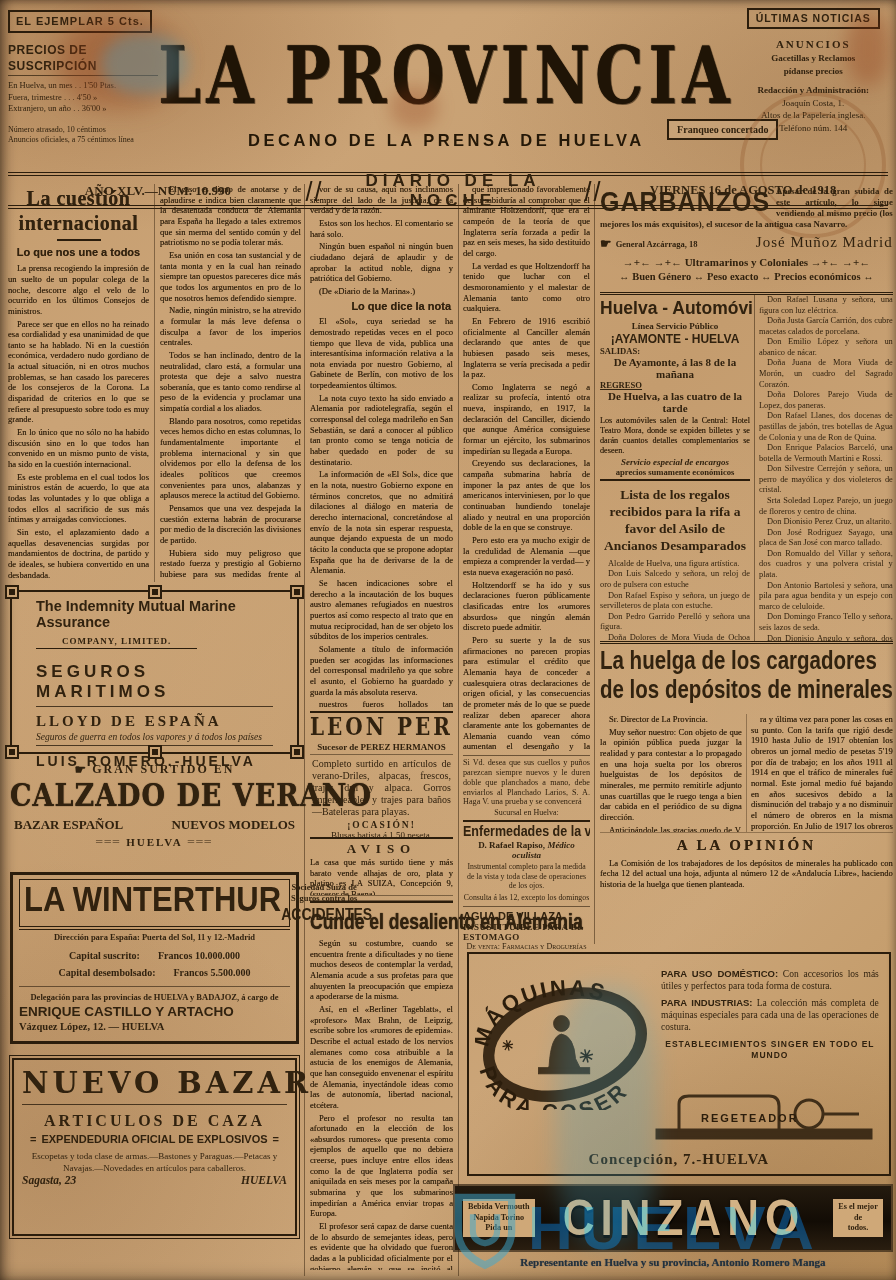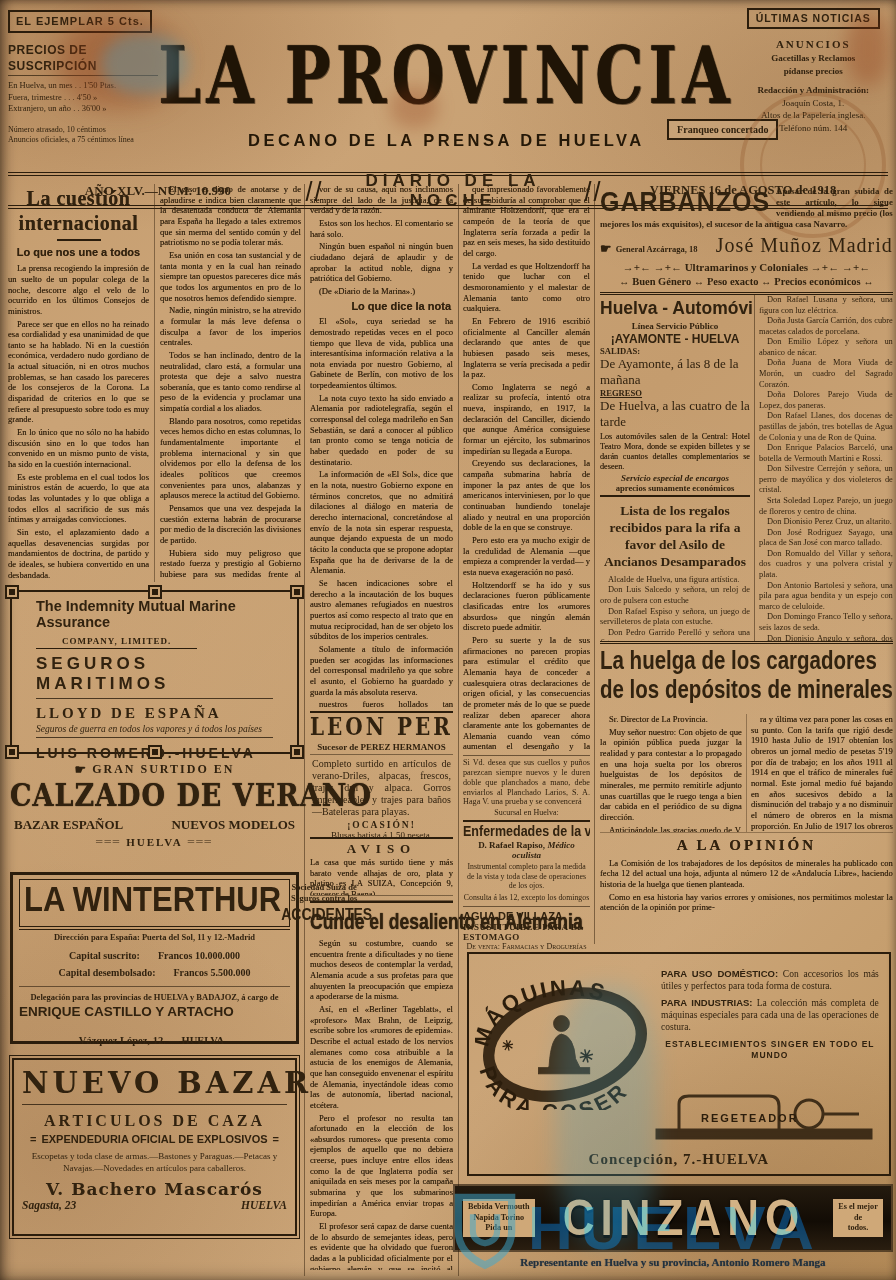--- a/index.html
+++ b/index.html
@@ -64,21 +64,21 @@
   .art-cols{height:398px;column-count:2;column-gap:11px;column-rule:1px solid rgba(60,40,18,.5);overflow:hidden;}
   .subhead-r{font-weight:bold;font-size:11px;text-align:right;font-family:"Liberation Sans",sans-serif;margin:3px 2px;}
   
   .frame1{position:relative;border:2px solid #2b1d0c;margin:8px 2px 0;height:150px;padding:6px 24px 4px;text-align:left;}
   .knot{position:absolute;width:10px;height:10px;border:2px solid #2b1d0c;background:#c8a172;}
   .knot::after{content:"";position:absolute;inset:2px;background:#2b1d0c;}
   .k-tl{top:-7px;left:-7px}.k-tc{top:-7px;left:50%;margin-left:-7px}.k-tr{top:-7px;right:-7px}
   .k-bl{bottom:-7px;left:-7px}.k-bc{bottom:-7px;left:50%;margin-left:-7px}.k-br{bottom:-7px;right:-7px}
   .ind-title{font-weight:bold;font-size:14.5px;font-family:"Liberation Sans",sans-serif;}
   .ind-co{font-weight:bold;font-size:9px;letter-spacing:1px;border-bottom:1px solid #2b1d0c;display:inline-block;padding:1px 26px 2px;}
-  .ind-seg{font-size:17px;letter-spacing:4px;font-weight:bold;font-family:"Liberation Sans",sans-serif;margin-top:5px;
+  .ind-seg{font-size:17px;letter-spacing:4px;font-weight:bold;font-family:"Liberation Sans",sans-serif;margin-top:13px;
     border-bottom:1px solid rgba(43,29,12,.8);padding-bottom:4px;}
   .ind-lloyd{font-size:15px;font-weight:bold;letter-spacing:3px;margin-top:6px;}
   .ind-war{font-style:italic;font-size:9.5px;border-bottom:1px solid rgba(43,29,12,.8);padding-bottom:3px;margin-top:2px;}
   .ind-name{font-size:14px;letter-spacing:3px;font-weight:bold;font-family:"Liberation Sans",sans-serif;margin-top:7px;}
   
   .calzado{margin:8px 2px 0;height:100px;text-align:center;}
   .cz-kick{font-size:12px;font-weight:bold;letter-spacing:2px;}
   .cz-title{font-family:"DejaVu Serif",serif;font-weight:bold;font-size:27px;letter-spacing:1px;transform:scaleY(1.15);
     white-space:nowrap;text-shadow:0 0 1px #1f1406;margin-top:2px;}
   .cz-row{display:flex;justify-content:space-between;font-weight:bold;font-size:13px;margin-top:6px;padding:0 4px;}
@@ -89,21 +89,21 @@
   .wint{border:3px solid #2b1d0c;margin:10px 2px 0;height:158px;padding:4px 6px;}
   .wint-top{display:flex;border:1px solid #2b1d0c;padding:2px 4px 3px;}
   .wint-title{font-family:"Liberation Sans",sans-serif;font-weight:bold;font-size:31px;transform:scaleY(1.15);
     white-space:nowrap;letter-spacing:0px;flex:1;}
   .wint-side{width:86px;text-align:center;font-size:8.5px;font-weight:bold;line-height:1.3;}
   .wint-acc{font-family:"Liberation Sans",sans-serif;font-size:14px;font-weight:bold;transform:scaleY(1.2);margin-top:1px;}
   .wint-dir{font-size:8.5px;font-weight:bold;text-align:center;border-top:1px solid #2b1d0c;margin-top:2px;padding:2px 0;}
   .wint-cap{display:flex;justify-content:center;gap:18px;font-weight:bold;font-size:10px;margin-top:6px;}
   .wint-deleg{text-align:center;font-size:8.5px;font-weight:bold;margin-top:8px;border-top:1px solid rgba(43,29,12,.6);padding-top:5px;}
   .wint-agent{font-family:"Liberation Sans",sans-serif;font-weight:bold;font-size:13.5px;margin-top:2px;}
-  .wint-addr{text-align:center;font-weight:bold;font-size:10.5px;margin-top:16px;padding-right:6px;}
+  .wint-addr{text-align:left;font-weight:bold;font-size:10.5px;margin-top:2px;padding-right:6px;}
   
   .nbazar{border:2px solid #2b1d0c;outline:1px solid #2b1d0c;outline-offset:2px;margin:14px 4px 16px;height:162px;
     text-align:center;padding:6px 8px;}
   .nb-title{font-family:"DejaVu Serif",serif;font-weight:bold;font-size:29px;letter-spacing:4px;white-space:nowrap;
     border-bottom:1px solid rgba(43,29,12,.8);padding-bottom:4px;}
   .nb-l1{font-size:16px;font-weight:bold;letter-spacing:3px;margin-top:7px;}
   .nb-l2{font-family:"Liberation Sans",sans-serif;font-weight:bold;font-size:11px;margin-top:3px;}
   .nb-l2::before,.nb-l2::after{content:"=";padding:0 5px;}
   .nb-body{font-size:9px;margin-top:6px;line-height:1.3;}
   .nb-owner{font-family:"DejaVu Serif",serif;font-weight:bold;font-size:17px;letter-spacing:1px;margin-top:5px;}
@@ -137,31 +137,31 @@
   .agua-t{font-weight:bold;font-size:11px;font-family:"Liberation Sans",sans-serif;margin-top:3px;}
   .agua-l1{font-size:9px;font-weight:bold;letter-spacing:.5px;}
   .agua-l2{font-size:8px;font-variant:small-caps;text-align:center;}
   
   .garb{border-bottom:3px double #2b1d0c;height:106px;padding-top:2px;overflow:hidden;}
   .garb-top{font-size:8.8px;font-weight:bold;text-align:justify;line-height:1.25;}
   .garb-big{float:left;font-family:"Liberation Sans",sans-serif;font-weight:bold;font-size:25px;transform:scaleY(1.1);
     padding-right:6px;letter-spacing:1px;}
   .garb-row2{display:flex;align-items:baseline;margin-top:4px;}
   .garb-az{font-size:8.5px;font-weight:bold;flex:1;}
-  .garb-name{font-size:20px;letter-spacing:1px;white-space:nowrap;}
+  .garb-name{font-size:15px;letter-spacing:1px;white-space:nowrap;}
   .garb-l3{font-weight:bold;text-align:center;font-size:11px;margin-top:4px;}
   .garb-l4{font-weight:bold;text-align:center;font-size:10.5px;margin-top:3px;}
   .subcols{display:flex;height:346px;}
   .subcol-a{width:150px;border-right:1px solid rgba(60,40,18,.55);padding-right:4px;overflow:hidden;}
   .subcol-b{flex:1;padding-left:4px;overflow:hidden;}
   .auto-t{font-family:"Liberation Sans",sans-serif;font-weight:bold;font-size:17.5px;white-space:nowrap;text-align:center;margin-top:3px;}
   .auto-sub{font-weight:bold;font-size:9px;text-align:center;margin-top:2px;}
   .auto-route{font-family:"Liberation Sans",sans-serif;font-weight:bold;font-size:12px;text-align:center;margin-top:1px;}
   .auto-lbl{font-weight:bold;font-size:8.6px;}
-  .auto-ln{font-size:13px;font-weight:normal;}
+  .auto-ln{font-size:11px;font-weight:bold;text-align:center;}
   .auto-note{font-size:8.2px;text-align:justify;line-height:1.2;margin-top:2px;}
   .auto-sv1{font-style:italic;font-weight:bold;text-align:center;font-size:9px;margin-top:2px;}
   .auto-sv2{font-weight:bold;text-align:center;font-size:8.6px;border-bottom:2px solid #2b1d0c;padding-bottom:2px;}
   .lista-t{font-weight:bold;font-size:13.5px;text-align:center;line-height:1.25;margin:6px 0 4px;}
   .lista-items p,.don-items p{margin:0;text-indent:8px;font-size:8.4px;line-height:1.26;text-align:justify;}
   .huelga-t{border-top:3px double #2b1d0c;padding-top:4px;height:66px;font-family:"Liberation Sans",sans-serif;
     font-weight:bold;font-size:20.5px;transform-origin:top left;}
   .huelga-t .l1{transform:scaleY(1.25);white-space:nowrap;}
   .huelga-t .l2{transform:scaleY(1.25);text-align:right;white-space:nowrap;margin-top:5px;}
   .carta-row{display:flex;height:118px;overflow:hidden;}
@@ -313,21 +313,20 @@
         <div class="wint-deleg">Delegación para las provincias de HUELVA y BADAJOZ, á cargo de</div>
         <div class="wint-agent">ENRIQUE CASTILLO Y ARTACHO</div>
         <div class="wint-addr">Vázquez López, 12. — HUELVA</div>
       </div>
 
       <div class="nbazar">
         <div class="nb-title">NUEVO BAZAR</div>
         <div class="nb-l1">ARTICULOS DE CAZA</div>
         <div class="nb-l2">EXPENDEDURIA OFICIAL DE EXPLOSIVOS</div>
         <div class="nb-body">Escopetas y toda clase de armas.—Bastones y Paraguas.—Petacas y Navajas.—Novedades en artículos para caballeros.</div>
-        <div class="nb-owner">V. Bachero Mascarós</div>
         <div class="nb-row">
           <span>Sagasta, 23</span>
           <span>HUELVA</span>
         </div>
       </div>
     </div>
 
     <div class="col3">
       <div class="bodytext nowrapclip" style="height:523px;">
         <div>
@@ -475,21 +474,20 @@
 
             </div>
             <div class="cr-b">
                 <p>ra y última vez para poner las cosas en su punto. Con la tarifa que rigió desde 1910 hasta Julio de 1917 obtenían los obreros un jornal medio de pesetas 5'19 por día de trabajo; en los años 1911 al 1914 en que el tráfico de minerales fué normal. Este jornal medio fué bajando en años sucesivos debido a la disminución del trabajo y a no disminuir el número de obreros en la misma proporción. En Julio de 1917 los obreros se declararon en huelga y obtuvieron un aumento medio en todas las tarifas del 23'15 por ciento.</p>
               </div>
           </div>
           <div class="opinion bodytext">
             <div class="op-t">A LA OPINIÓN</div>
             <div>
                 <p>La Comisión de los trabajadores de los depósitos de minerales ha publicado con fecha 12 del actual una hoja, adjunta al número 12 de «Andalucía Libre», haciendo historia de la huelga que tienen planteada.</p>
-                <p>Como en esa historia hay varios errores y omisiones, nos permitimos molestar la atención de la opinión por prime-</p>
               </div>
           </div>
         </div>
       </div>
 
       <div class="singer">
         <div class="sg-flex">
           <svg class="sg-logo" viewBox="0 0 200 170">
             <defs>
               <path id="arcT" d="M 18 118 A 86 58 0 0 1 188 82"></path>

